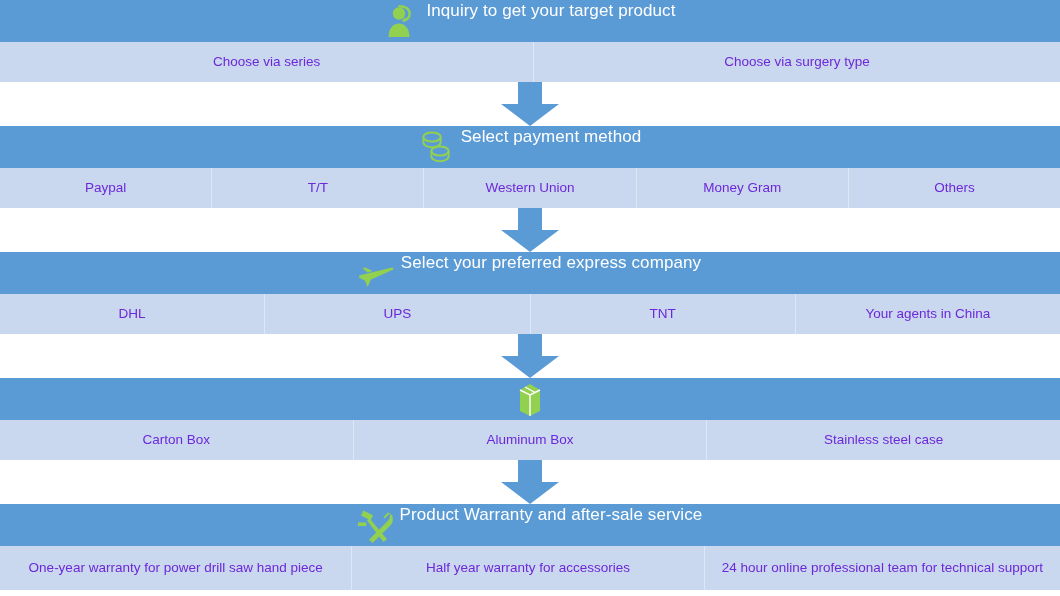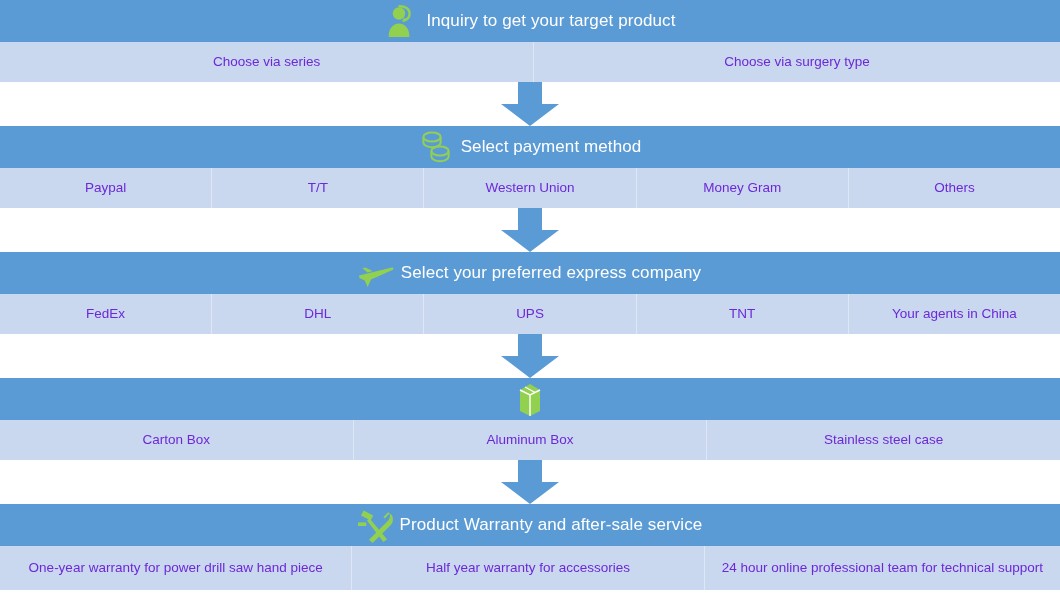--- a/index.html
+++ b/index.html
@@ -30,21 +30,21 @@
     height: 42px;
     background: #5B9BD5;
     display: flex;
     align-items: center;
     justify-content: center;
     position: relative;
     box-sizing: border-box;
   }
   .bar-inner {
     display: flex;
-    align-items: center;
+    align-items: flex-start;
     gap: 8px;
   }
   .bar-title {
     color: #ffffff;
     font-size: 17px;
     font-weight: 400;
     letter-spacing: 0.1px;
     white-space: nowrap;
   }
   .bar-icon {
@@ -176,21 +176,20 @@
         <span class="bar-icon">
           <svg width="36" height="30" viewBox="0 0 36 30">
             <path d="M1 17.5 L34 9.5 C35.6 9.1 36 11.4 34.4 12 L13 21.4 L9.6 29 L6.8 22.6 L1.4 20 Z" fill="#92D050"></path>
             <path d="M9.6 14.6 L4.4 10.2 L7.4 9.4 L14.6 13 Z" fill="#92D050"></path>
           </svg>
         </span>
         <span class="bar-title">Select your preferred express company</span>
       </div>
     </div>
     <div class="options r3">
-      <div class="option">FedEx</div>
       <div class="option">DHL</div>
       <div class="option">UPS</div>
       <div class="option">TNT</div>
       <div class="option">Your agents in China</div>
     </div>
   </div>
 
   <div class="gap">
     <svg class="arrow" viewBox="0 0 66 44">
       <path d="M21 0 H45 V22 H62 L33 44 L4 22 H21 Z" fill="#5B9BD5"></path>

